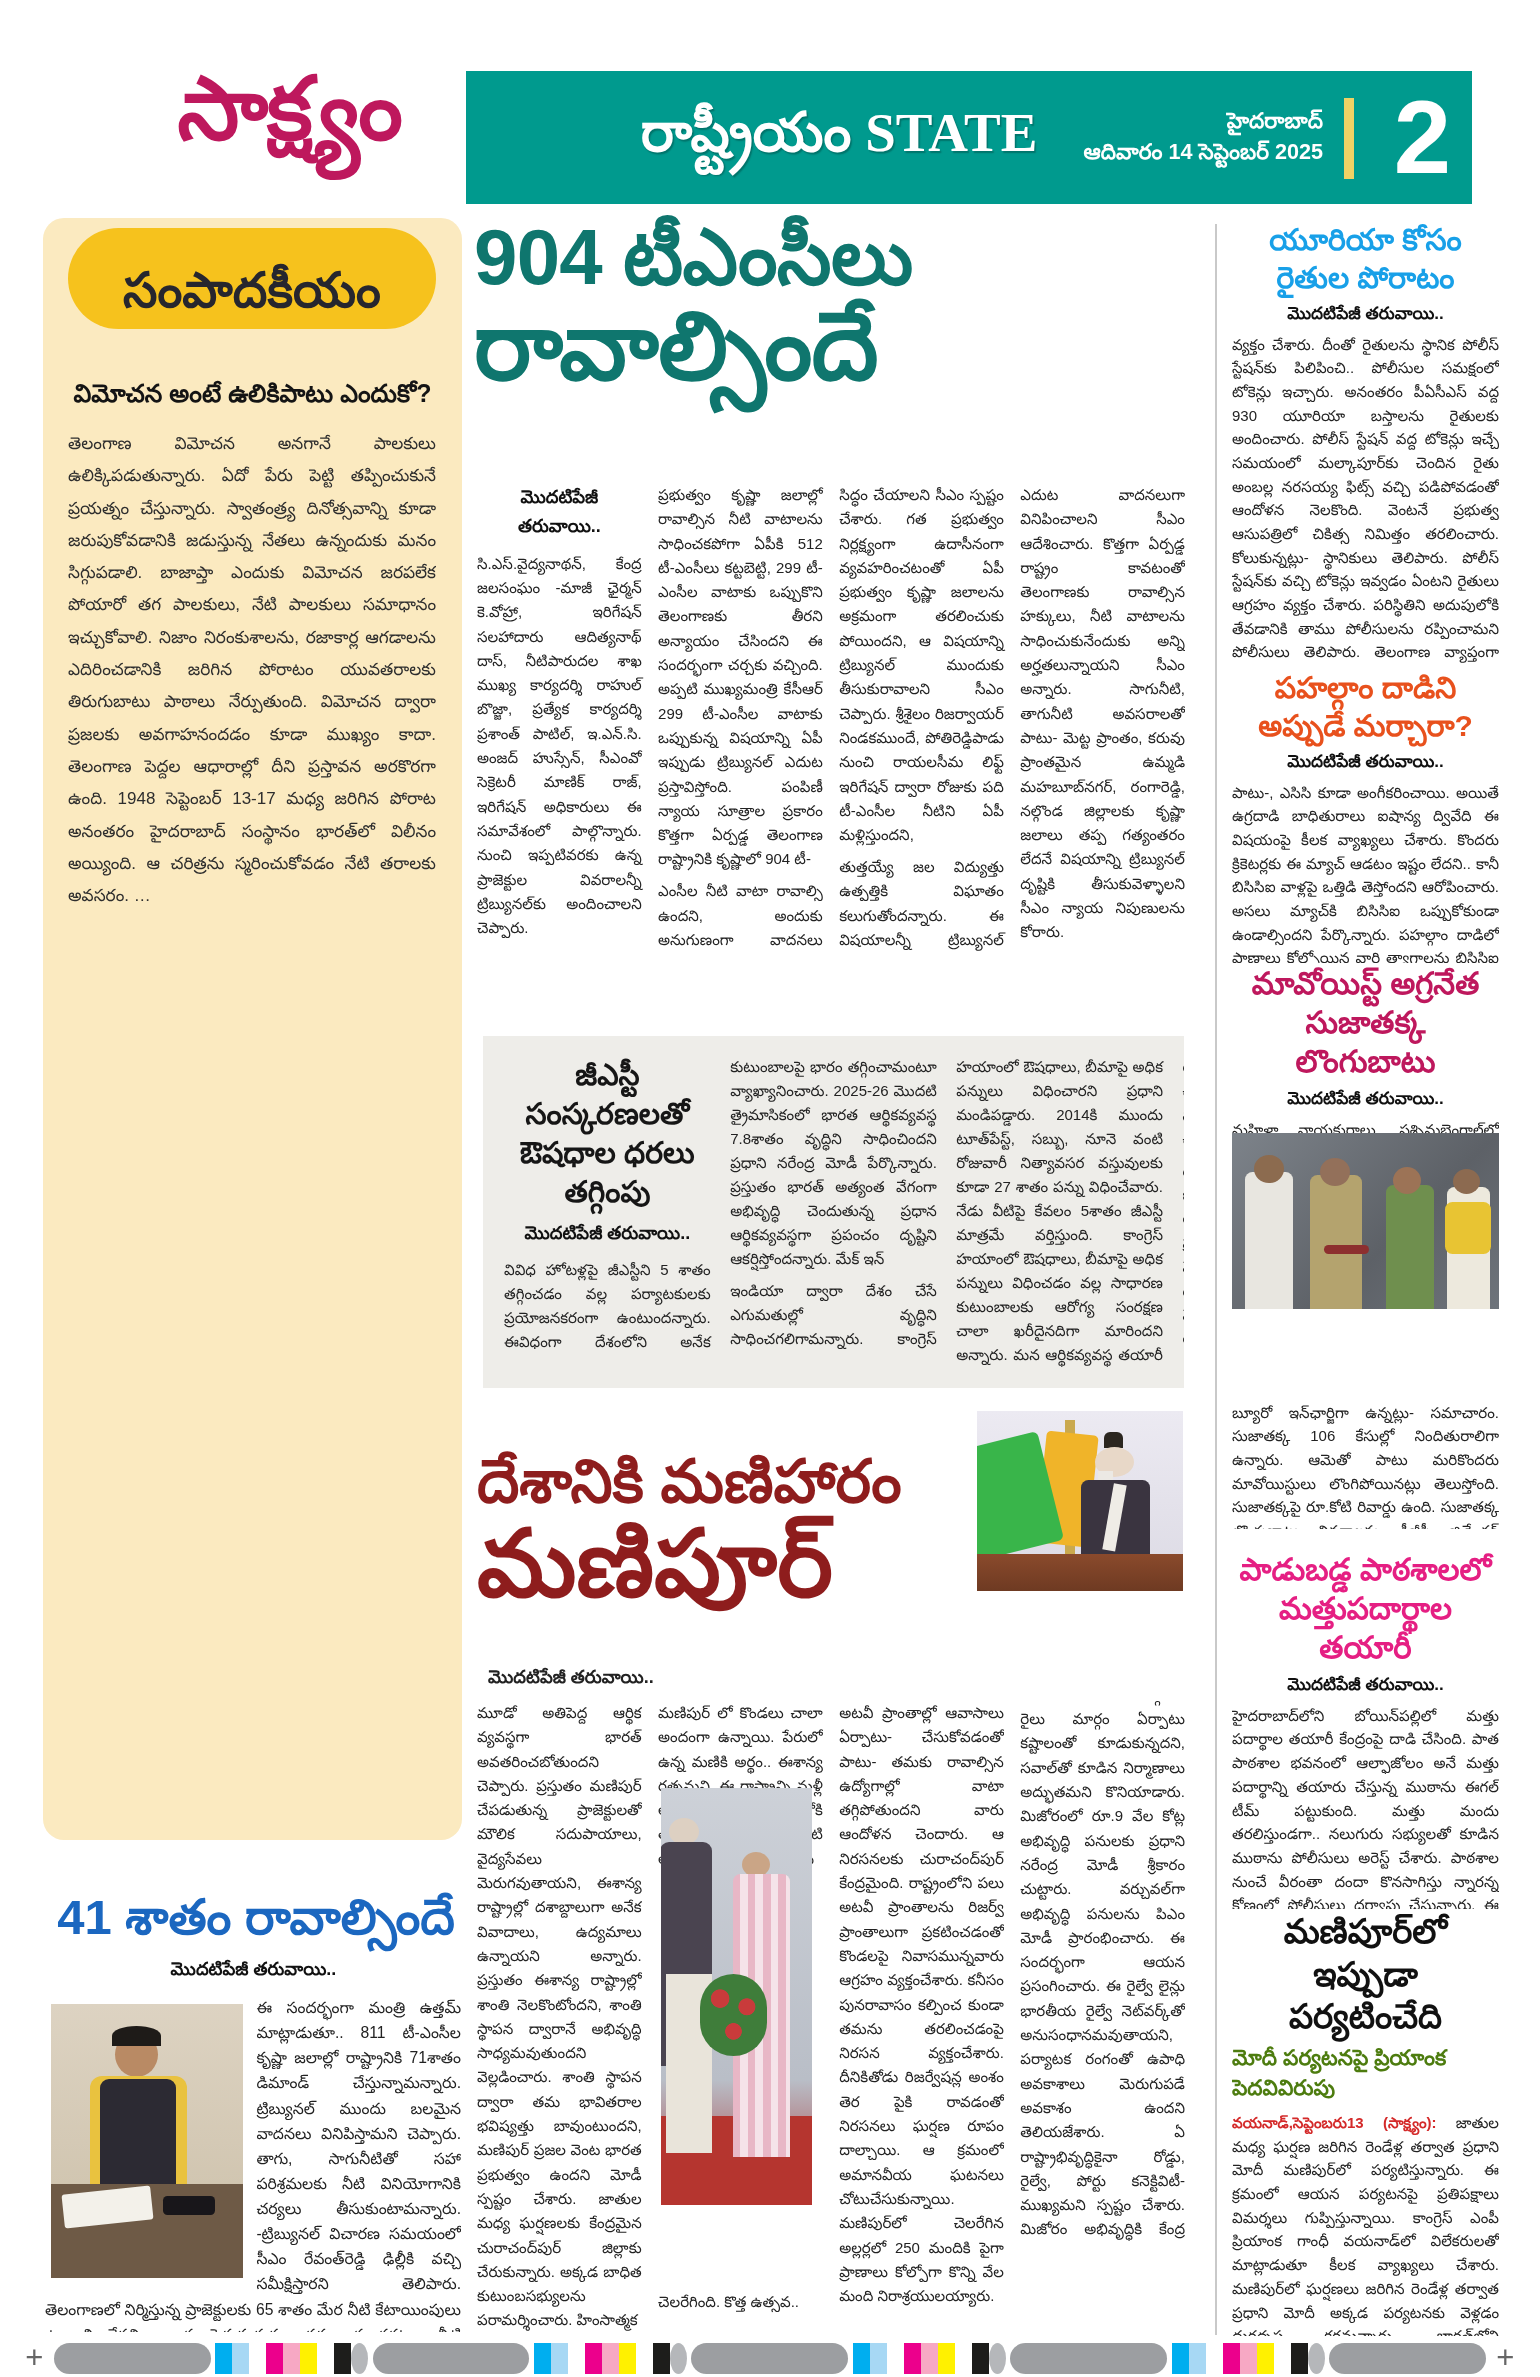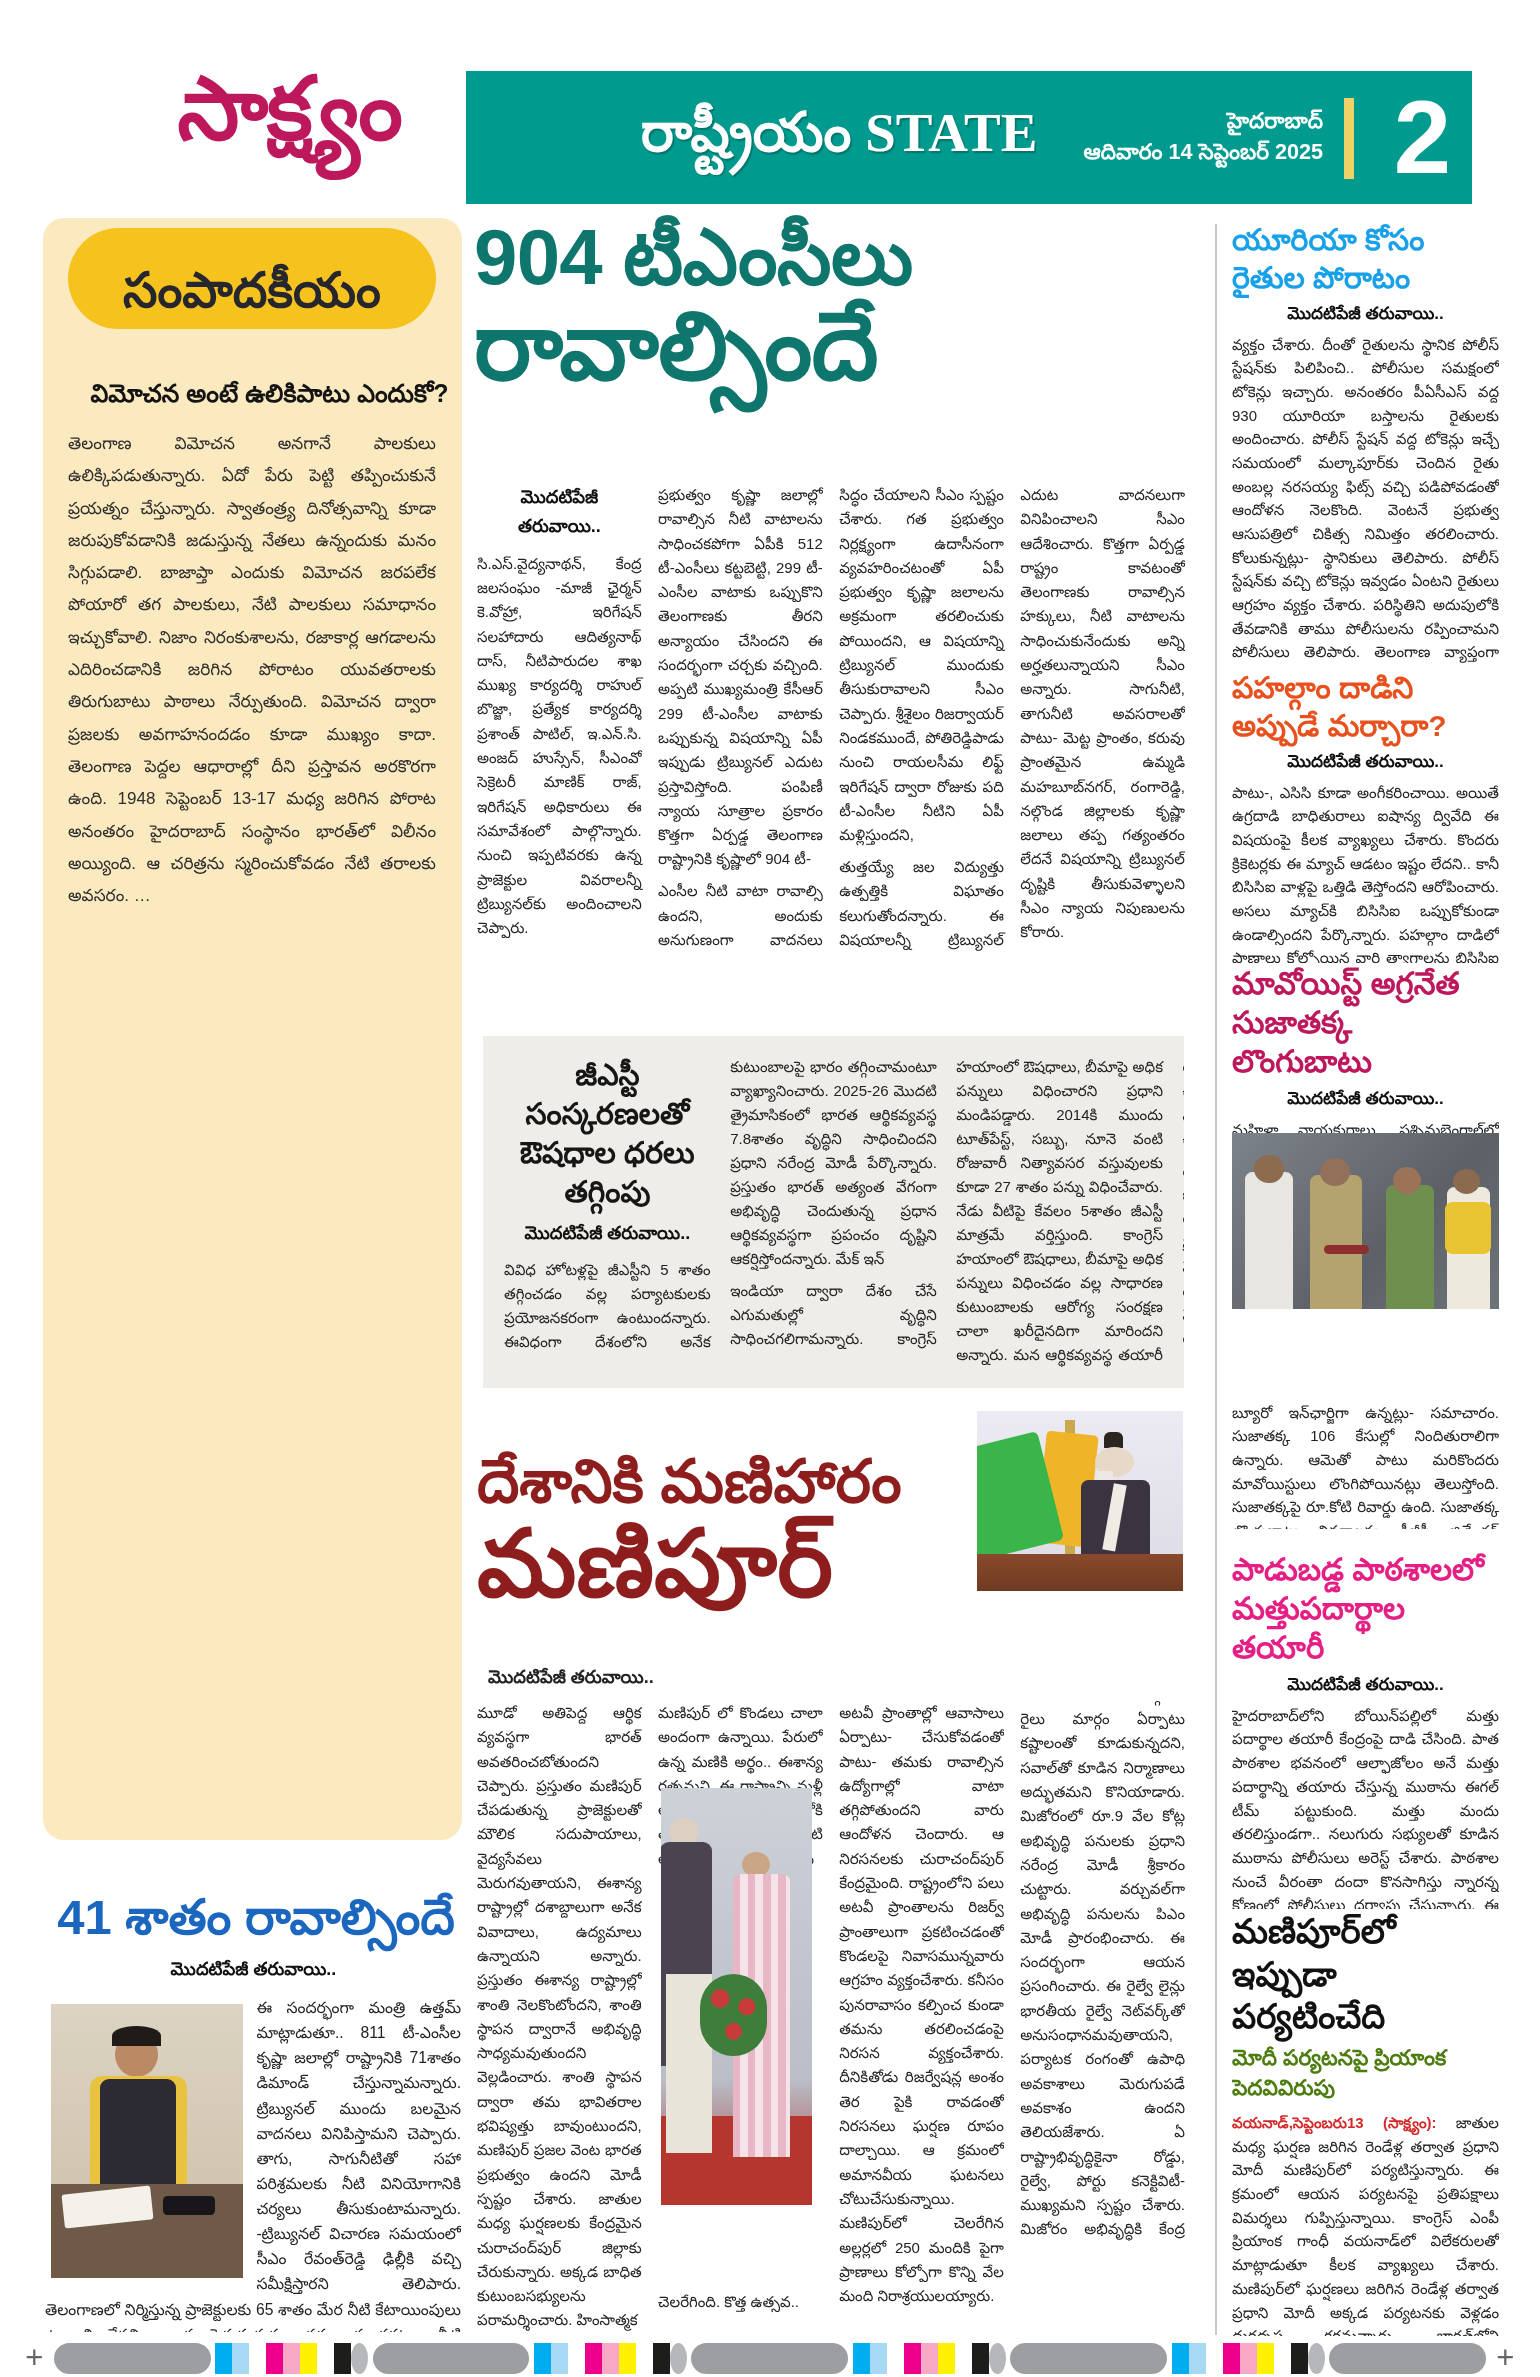--- a/index.html
+++ b/index.html
@@ -18,21 +18,21 @@
   #band-divider{position:absolute;right:118px;top:27px;width:9.7px;height:81px;background:#efd265;}
   #band-page{position:absolute;right:21px;top:0px;color:#ffffff;font-size:103px;
              font-weight:900;line-height:133px;}
   
   #editorial{left:43px;top:218px;width:419px;height:1622px;background:#fbeac0;
              border-radius:21px;}
   #edit-pill{position:absolute;left:25px;top:10.4px;width:368px;height:101px;background:#f6c21d;
              border-radius:67px;text-align:center;line-height:125px;
              font-size:49px;font-weight:800;color:#26262e;}
   #edit-title{position:absolute;left:0;top:161px;width:100%;text-align:center;
-              font-size:25px;font-weight:800;color:#141414;padding-left:17px;}
+              font-size:25px;font-weight:800;color:#141414;}
   #edit-body{position:absolute;left:25px;top:210px;width:368px;height:1387px;
              font-size:17px;line-height:1.9;text-align:justify;color:#2d2d2d;overflow:hidden;}
   
   #lead-h1{left:474px;top:218px;width:731px;color:#0f766e;font-weight:900;line-height:1.02;}
   #lead-h1 .l1{display:block;font-size:78px;letter-spacing:-0.7px;}
   #lead-h1 .l2{display:block;font-size:95px;letter-spacing:-0.7px;}
   #lead-cols{left:477px;top:483px;width:708px;height:550px;overflow:hidden;
              column-count:4;column-gap:16.4px;font-size:15px;line-height:1.62;text-align:justify;}
   .continued{font-weight:800;font-size:18px;text-align:center;margin:0 0 10.4px 0;color:#111;}
   #lead-cols p{margin:0 0 7.5px 0;}
@@ -56,21 +56,21 @@
   #s71-head{left:51px;top:1889px;width:410px;text-align:center;color:#1b67c0;
             font-size:49px;font-weight:900;}
   #s71-cont{left:45px;top:1959px;width:417px;text-align:center;}
   #s71-body{left:45px;top:1995px;width:416px;height:337px;overflow:hidden;
             font-size:15.7px;line-height:1.6;text-align:justify;}
   #photo-minister{float:left;width:192px;height:274px;margin:9px 13.4px 4.5px 6px;position:relative;
                   background:linear-gradient(#ddd3c2,#cbbfa8);overflow:hidden;}
   
   #side-rule{left:1215px;top:224px;width:1.5px;height:2111px;background:#c9c9c9;}
   .side-art{left:1232px;width:267px;overflow:hidden;}
-  .side-head{text-align:left;font-weight:800;line-height:1.25;}
+  .side-head{text-align:center;font-weight:800;line-height:1.25;}
   .side-body{font-size:15px;line-height:1.58;text-align:justify;color:#222;margin-top:6px;}
   #art-urea{top:221px;height:444px;}
   #art-urea .side-head{font-size:30px;color:#18a0e8;}
   #art-pahalgam{top:669px;height:294px;}
   #art-pahalgam .side-head{font-size:30px;color:#e8511d;}
   #art-sujatha{top:965px;height:564px;}
   #art-sujatha .side-head{font-size:31px;color:#be185d;}
   #art-school{top:1551px;height:358px;}
   #art-school .side-head{font-size:31px;color:#e51f83;}
   #art-visit{top:1910px;height:426px;}

